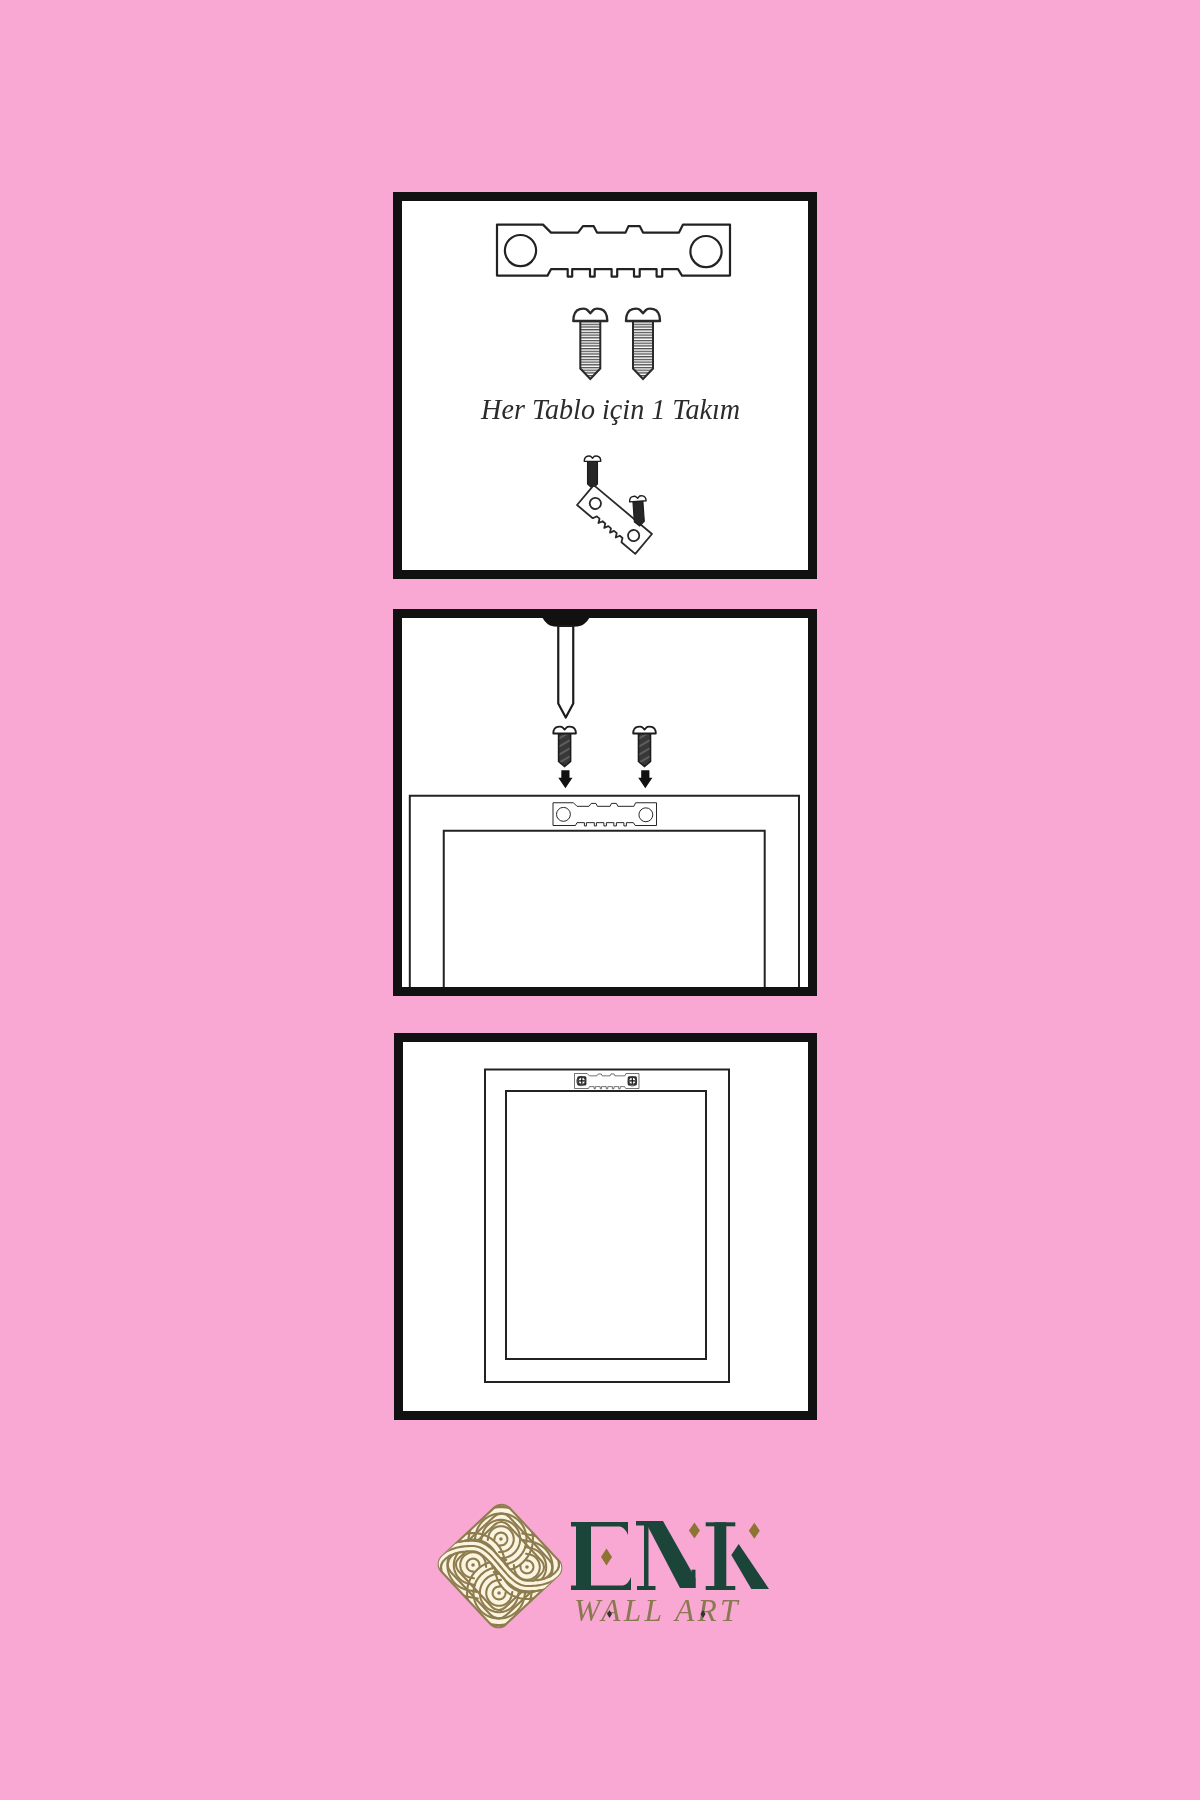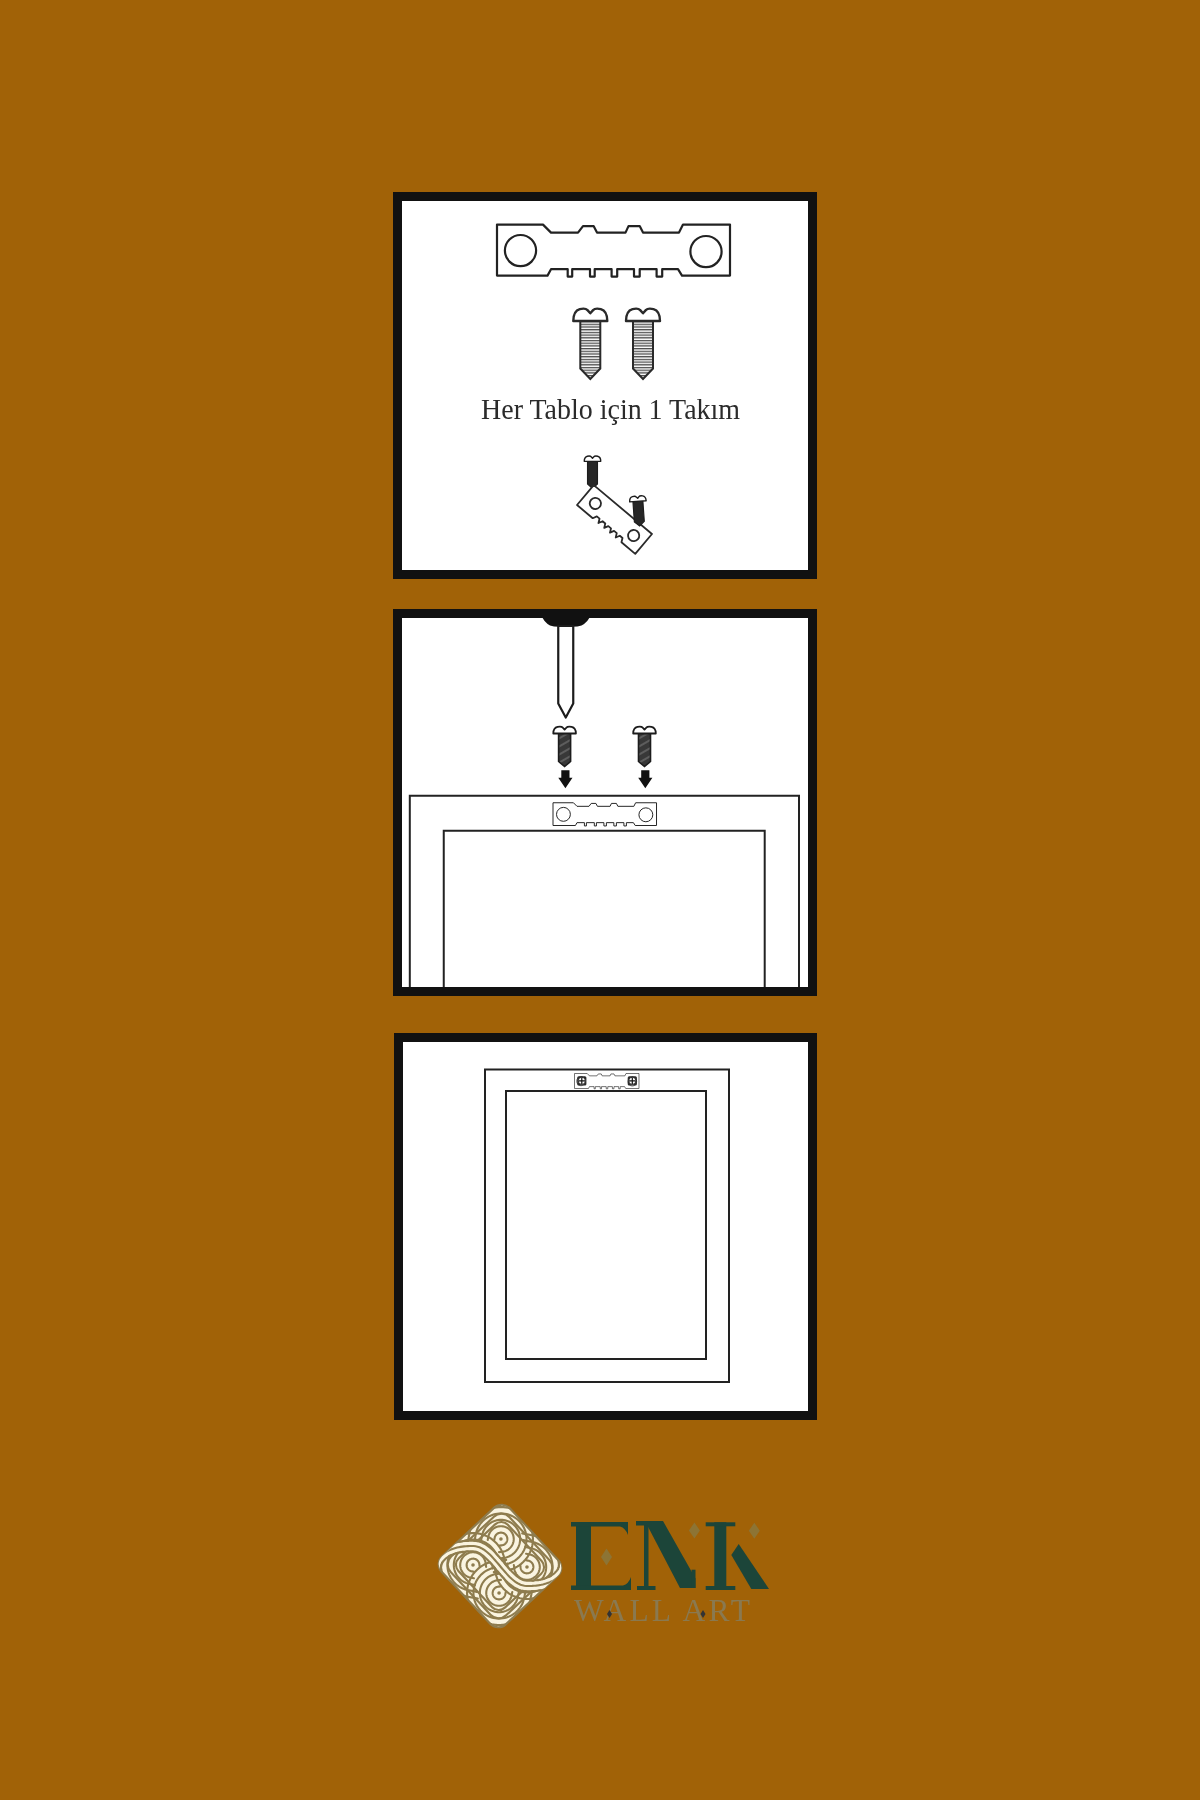--- a/index.html
+++ b/index.html
@@ -1,17 +1,17 @@
 <!DOCTYPE html>
 <html><head>
 <meta charset="utf-8">
 <style>
   html,body{margin:0;padding:0;background:#ffffff;}
-  #page{position:relative;width:1200px;height:1800px;background:#a16207;overflow:hidden;
-        font-family:"Liberation Sans", sans-serif;}
+  #page{position:relative;width:1200px;height:1800px;background:#f9a8d4;overflow:hidden;
+        font-family:"Liberation Sans", sans-serif;font-style:italic;}
 </style>
 </head>
 <body>
 <div id="page">
 <svg width="1200" height="1800" viewBox="0 0 1200 1800">
 <defs>
 
   <g id="plate">
     <path d="M0,0 H46 L54,8 H81 L86,1.5 H96.6 L100,8 H128.5 L131.5,1.5 H142.7 L146,8 H182 L186,0 H233 V51 H185 L181,44.6 H165.2 V52 H159.6 V44.6 H142.7 V52 H137 V44.6 H120.2 V52 H114.6 V44.6 H97.7 V52 H93 V44.6 H75.2 V52 H70.7 V44.6 H54 L50.5,51 H0 Z" fill="#ffffff" stroke="#222222" stroke-width="2.2" stroke-linejoin="round"></path>
     <circle cx="23.5" cy="26" r="15.6" fill="#ffffff" stroke="#222222" stroke-width="2.2"></circle>

